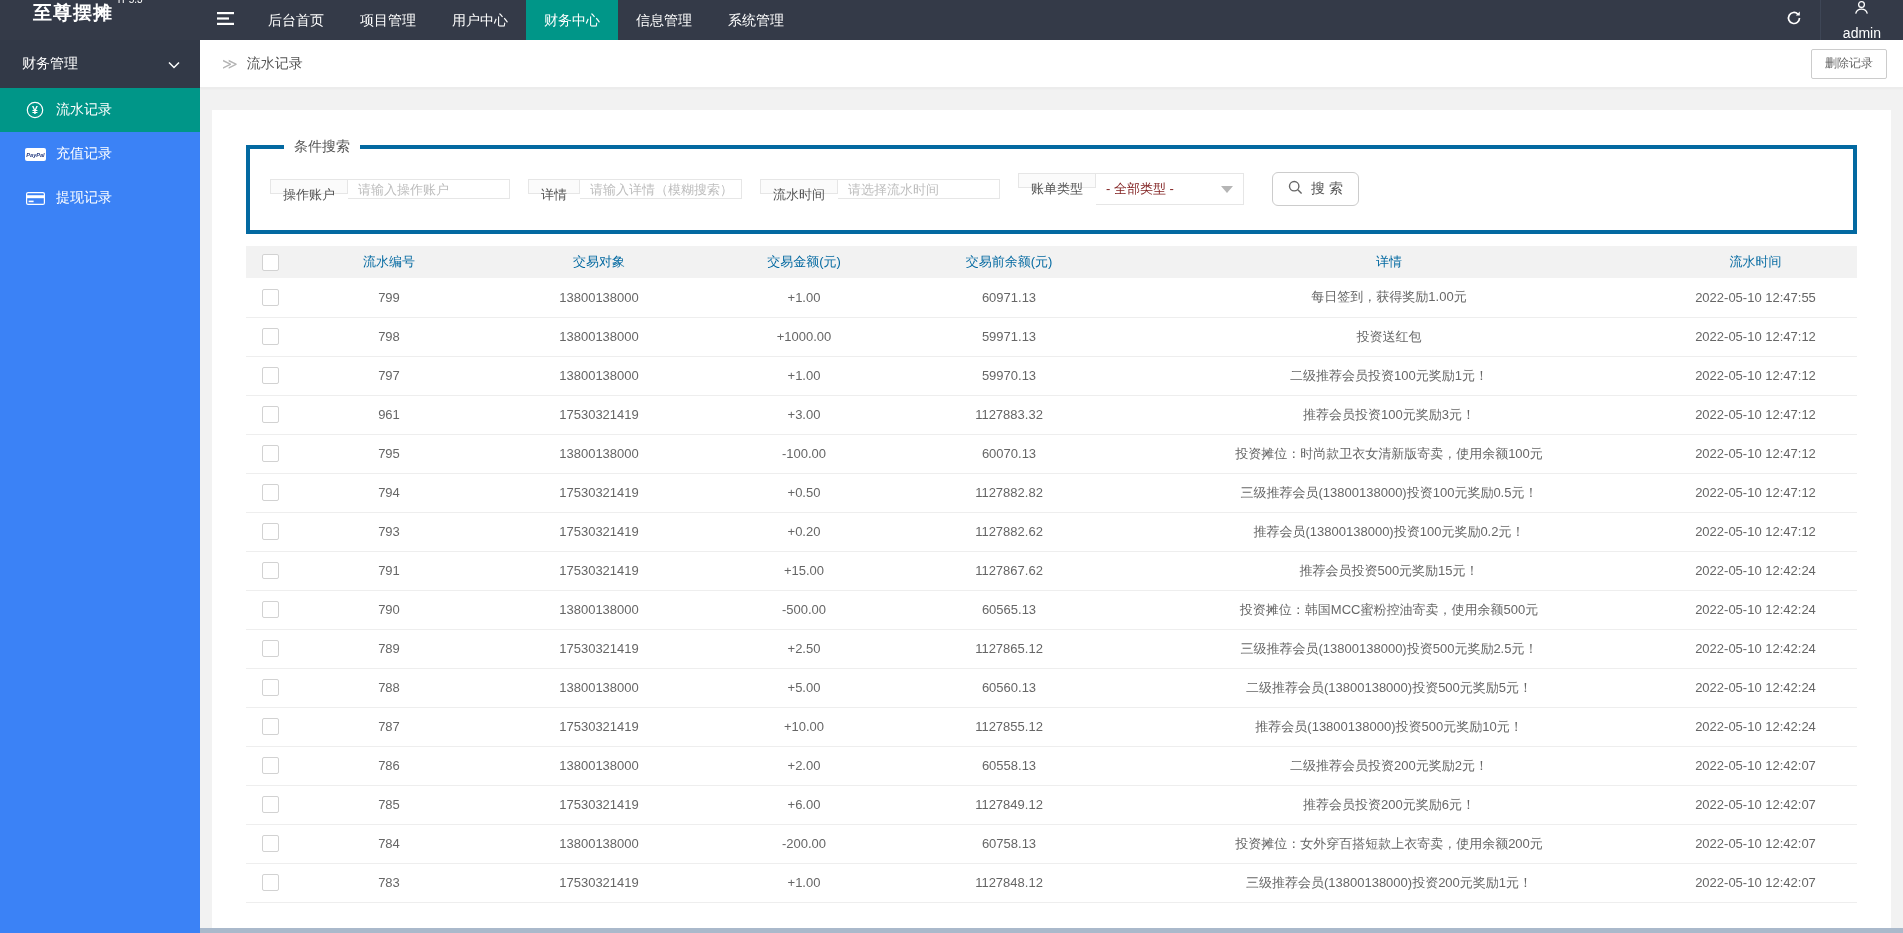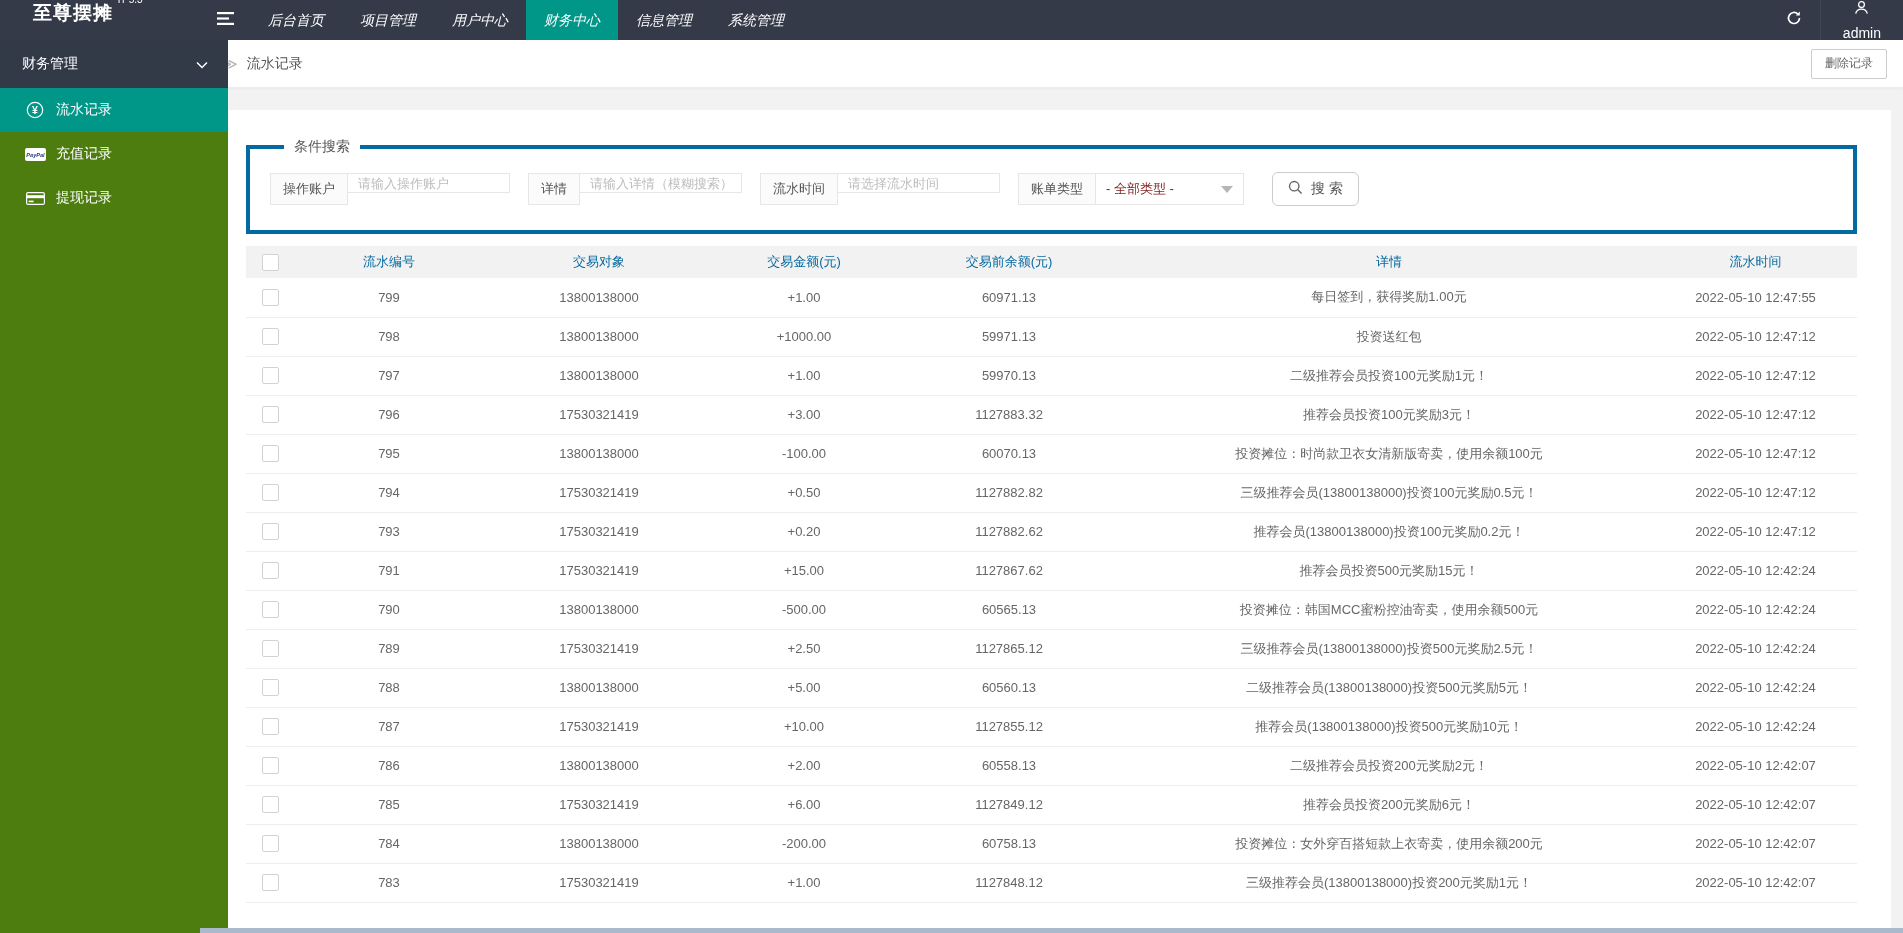--- a/index.html
+++ b/index.html
@@ -7,29 +7,29 @@
     font-family:"Liberation Sans","DejaVu Sans",sans-serif; background:#f2f2f2; color:#666; }
 
   
   .topbar { position:fixed; top:0; left:0; width:1903px; height:40px; background:#343a48;
     display:flex; align-items:stretch; color:#fff; z-index:30; }
   .logo { width:200px; display:flex; padding-left:33px; }
   .logo-text { font-size:19px; font-weight:bold; letter-spacing:1px; }
   .logo-ver { font-size:10px; margin-left:3px; transform:translateY(-6px); font-weight:normal; }
   .hamburger { width:50px; display:flex; align-items:center; justify-content:center; cursor:pointer; }
   .topbar-menu { display:flex; }
-  .nav-item { padding:0 18px; line-height:40px; font-size:14px; cursor:pointer; white-space:nowrap;font-style:italic; }
+  .nav-item { padding:0 18px; line-height:40px; font-size:14px; cursor:pointer; white-space:nowrap; }
   .nav-item.active { background:#009688; }
   .topbar-right { margin-left:auto; display:flex; align-items:stretch; }
   .icon-btn { width:52px; display:flex; align-items:center; justify-content:center; cursor:pointer; }
   .topbar-divider { width:1px; background:#3e4656; }
   .user-chip { display:flex; align-items:center; gap:7px; padding:0 22px; font-size:14px; cursor:pointer;flex-direction:column; }
 
   
-  .sidebar { position:fixed; top:40px; left:0; bottom:0; width:228px; background:#4d7c0f; z-index:20; }
+  .sidebar { position:fixed; top:40px; left:0; bottom:0; width:200px; background:#3b82f6; z-index:20; }
   .side-group { height:48px; background:#323947; color:#fff; display:flex; align-items:center;
     padding:0 20px 0 22px; font-size:14px; cursor:pointer; }
   .side-group .grp-caret { margin-left:auto; }
   .side-item { height:44px; display:flex; align-items:center; gap:10px; padding-left:24px;
     color:#fff; font-size:14px; cursor:pointer; }
   .side-item.active { background:#009688; }
   .side-icon { width:22px; display:flex; justify-content:center; align-items:center; }
 
   
   .content { position:absolute; top:40px; left:200px; width:1703px; height:893px; }
@@ -39,21 +39,21 @@
   .crumb-title { font-size:14px; color:#555; margin-left:9px; }
   .delete-btn { margin-left:auto; height:30px; padding:0 13px; background:#fff; border:1px solid #ccc;
     border-radius:2px; font-size:12px; color:#666; cursor:pointer; }
 
   .card { margin:22px 12px 0; background:#fff; height:823px; padding:28px 34px 0; overflow:hidden; }
 
   fieldset.search-field { border:4px solid #0369a1; padding:16px 20px 24px; }
   fieldset.search-field legend { margin-left:14px; padding:0 10px; font-size:14px; color:#555; }
   .filters { display:flex; align-items:center; gap:18px; }
   .fgroup { display:flex; align-items:stretch; }
-  .flabel { border:1px solid #e6e6e6; background:#fbfbfb; padding:0 12px; height:32px; line-height:30px;
+  .flabel { border:1px solid #e6e6e6; background:#fbfbfb; padding:0 12px; height:15px; line-height:30px;
     font-size:13px; color:#555; white-space:nowrap; }
   .finput { border:1px solid #e6e6e6; border-left:none; height:20px; width:162px; padding:0 10px;
     font-size:13px; color:#333; outline:none; }
   .finput::placeholder { color:#bdbdbd; }
   .fselect { border:1px solid #e6e6e6; border-left:none; height:32px; width:148px; padding:0 10px;
     display:flex; align-items:center; font-size:13px; color:#7f1d1d; cursor:pointer; background:#fff; }
   .fselect .sel-caret { margin-left:auto; width:0; height:0; border-left:6px solid transparent;
     border-right:6px solid transparent; border-top:7px solid #b5b5b5; }
   .search-btn { height:34px; padding:0 15px; border:1px solid #ccc; border-radius:6px; background:#fff;
     display:flex; align-items:center; gap:8px; font-size:14px; color:#555; cursor:pointer; margin-left:10px; }
@@ -254,21 +254,21 @@
             <td><span class="cb"></span></td>
             <td>797</td>
             <td>13800138000</td>
             <td class="pos">+1.00</td>
             <td>59970.13</td>
             <td>二级推荐会员投资100元奖励1元！</td>
             <td>2022-05-10 12:47:12</td>
           </tr>
           <tr>
             <td><span class="cb"></span></td>
-            <td>796</td>
+            <td>961</td>
             <td>17530321419</td>
             <td class="pos">+3.00</td>
             <td>1127883.32</td>
             <td>推荐会员投资100元奖励3元！</td>
             <td>2022-05-10 12:47:12</td>
           </tr>
           <tr>
             <td><span class="cb"></span></td>
             <td>795</td>
             <td>13800138000</td>

